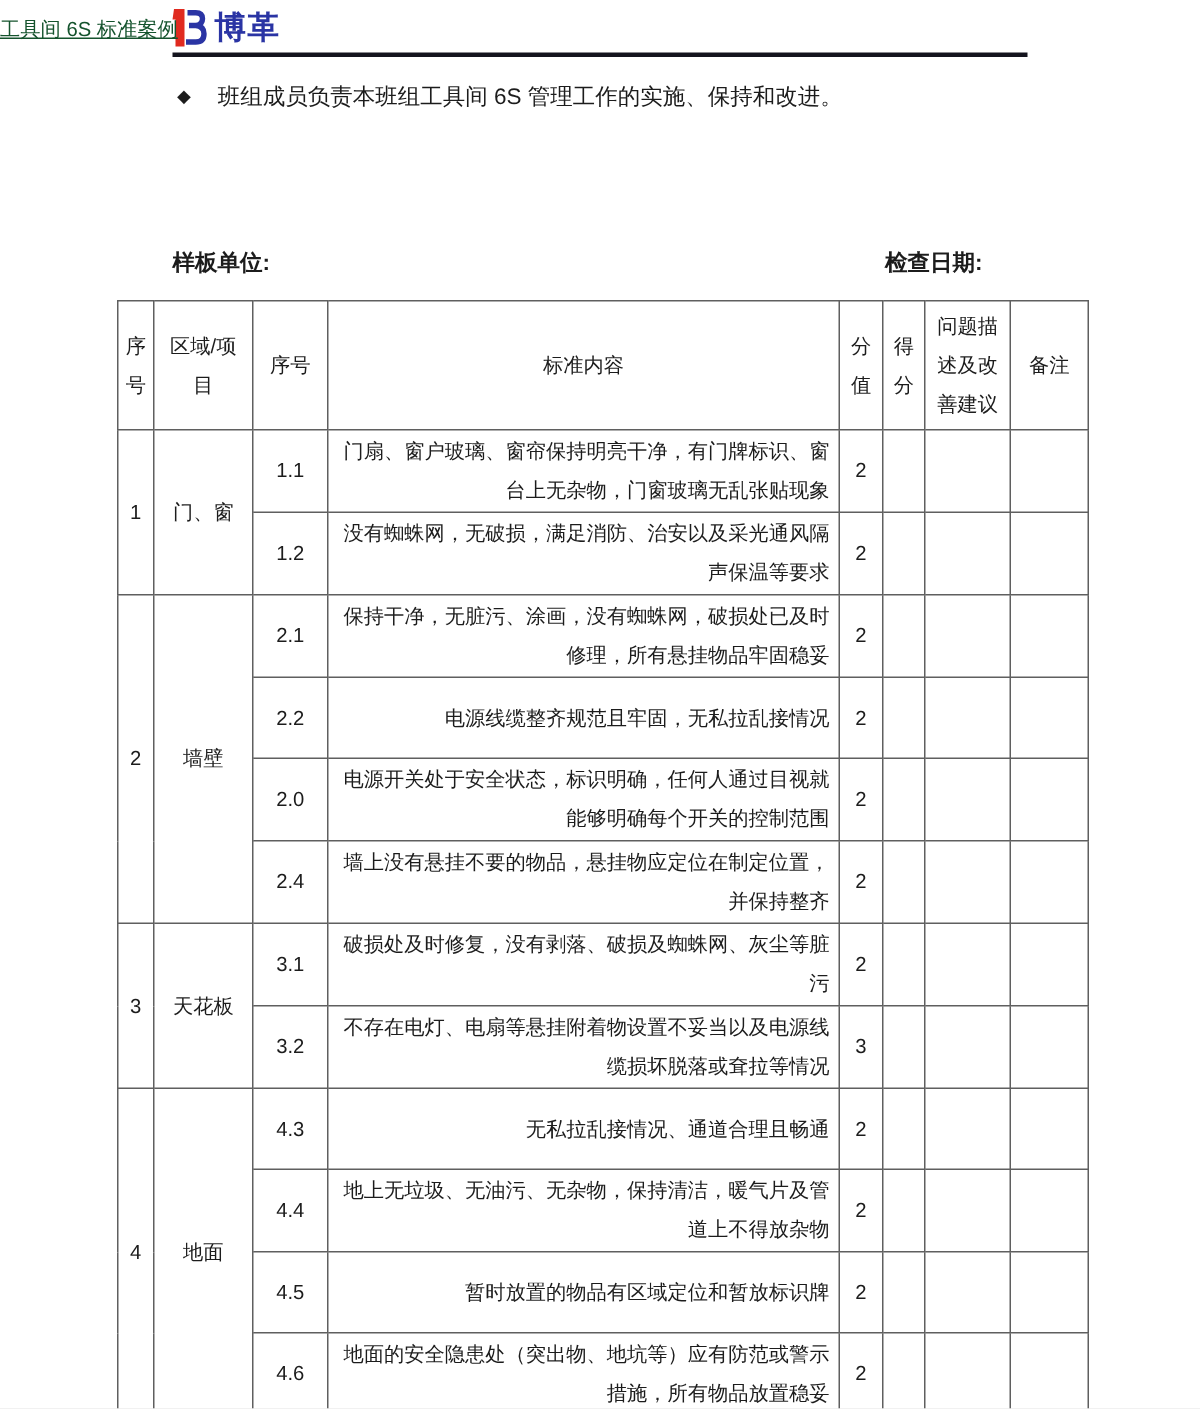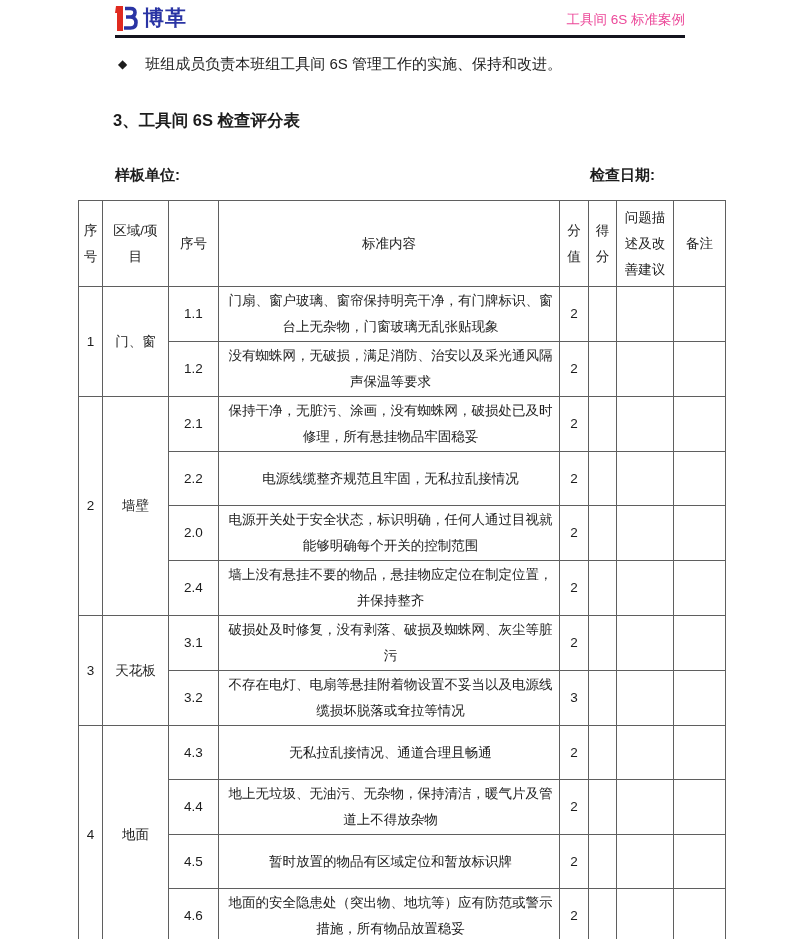--- a/index.html
+++ b/index.html
@@ -8,21 +8,21 @@
     width:800px;height:939px;
     background:#ffffff;
     font-family:"Liberation Sans","DejaVu Sans",sans-serif;
     color:#1c1c1c;
     overflow:hidden;
     margin:0 auto;
   }
   
   .logo{position:absolute;left:112px;top:4px;display:flex;align-items:center;gap:5px;}
   .logo-text{font-size:21px;font-weight:bold;color:#2a34a4;letter-spacing:1px;}
-  .doc-title{position:absolute;top:11px;left:0;width:685px;text-align:right;font-size:13.5px;color:#ec4899;}
+  .doc-title{position:absolute;top:11px;left:0;width:685px;text-align:left;font-size:13.5px;color:#14532d;text-decoration:underline;}
   .header-rule{position:absolute;left:115px;top:35px;width:570px;height:3px;background:#14141e;}
   
   .bullet-line{position:absolute;left:118px;top:55px;font-size:15px;display:flex;align-items:baseline;}
   .bullet-glyph{font-size:12px;margin-right:18px;position:relative;top:-1px;}
   .section-title{position:absolute;left:113px;top:110px;font-size:16.5px;font-weight:bold;}
   .sample-unit{position:absolute;left:115px;top:166px;font-size:15px;font-weight:bold;text-align:center;}
   .check-date{position:absolute;left:590px;top:166px;font-size:15px;font-weight:bold;}
   
   table.score-table{
     position:absolute;left:78px;top:200px;
@@ -34,21 +34,21 @@
     font-size:13.5px;font-weight:normal;
     text-align:center;vertical-align:middle;
     padding:1px 4px;
     line-height:26px;
     color:#1c1c1c;
     word-break:break-all;
     overflow:hidden;
   }
   .score-table th{height:83px;line-height:26px;}
   .score-table tr.item-row{height:54px;}
-  td.content-cell{text-align:center;padding:1px 6px 1px 9px;line-height:26px;}
+  td.content-cell{text-align:right;padding:1px 6px 1px 9px;line-height:26px;}
 </style>
 </head>
 <body>
 
 <div class="page">
 
   <div class="logo">
     <svg width="26" height="28" viewBox="0 0 26 28">
       <path d="M4 2 L11 2 L11 27 L5 27 L5 9 L3 9 Z" fill="#e02a1f"></path>
       <path d="M13 4.5 h5.5 q4.5 0 4.5 4 q0 4 -4.5 4.5 h-4.5 m4.5 0 q5.5 0.5 5.5 5.5 q0 5.5 -5.5 5.5 h-6.5" fill="none" stroke="#2a34a4" stroke-width="3.6"></path>
@@ -56,21 +56,20 @@
     <span class="logo-text">博革</span>
   </div>
   <div class="doc-title">工具间 6S 标准案例</div>
   <div class="header-rule"></div>
 
   <div class="bullet-line">
     <span class="bullet-glyph">◆</span>
     <span>班组成员负责本班组工具间 6S 管理工作的实施、保持和改进。</span>
   </div>
 
-  <div class="section-title">3、工具间 6S 检查评分表</div>
   <div class="sample-unit">样板单位:</div>
   <div class="check-date">检查日期:</div>
 
   <table class="score-table">
     <colgroup>
       <col style="width:24px">
         <col style="width:66px">
         <col style="width:50px">
         <col style="width:341px">
       <col style="width:29px">

